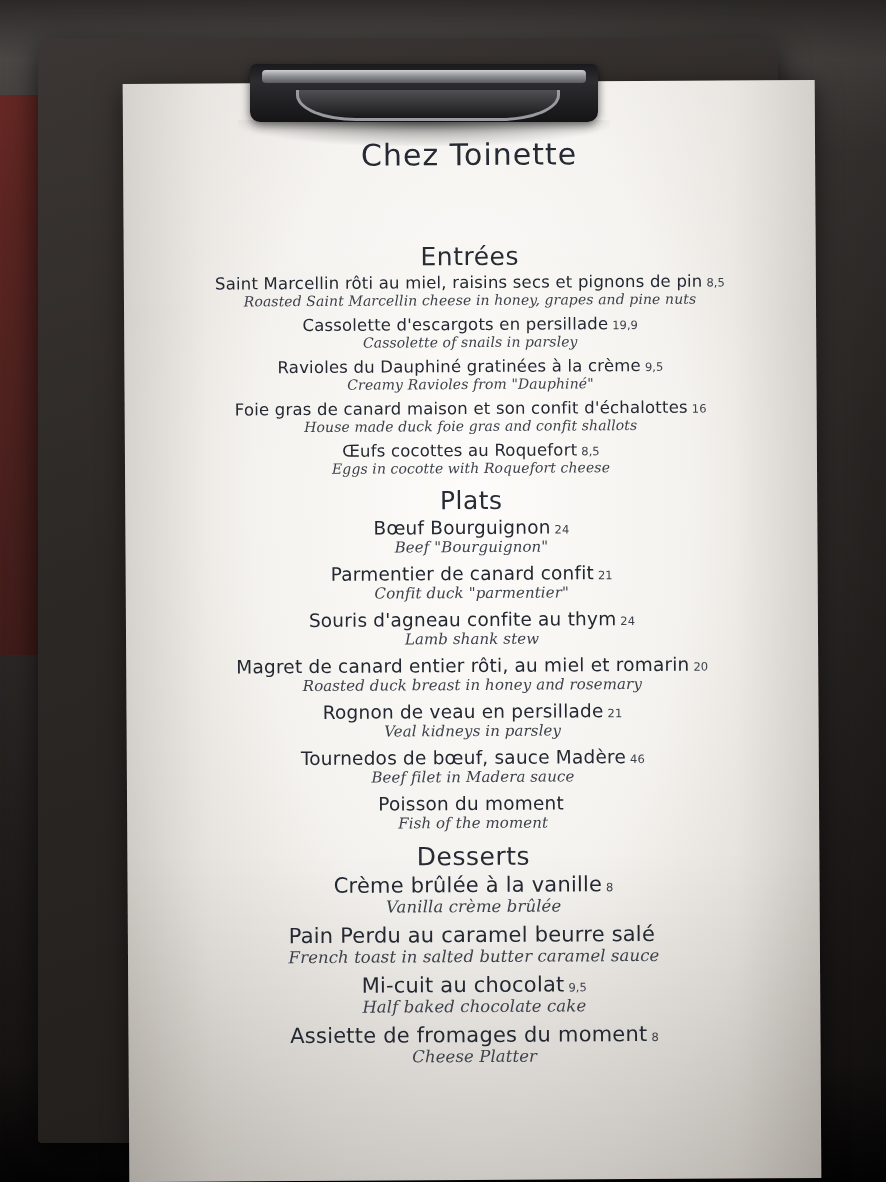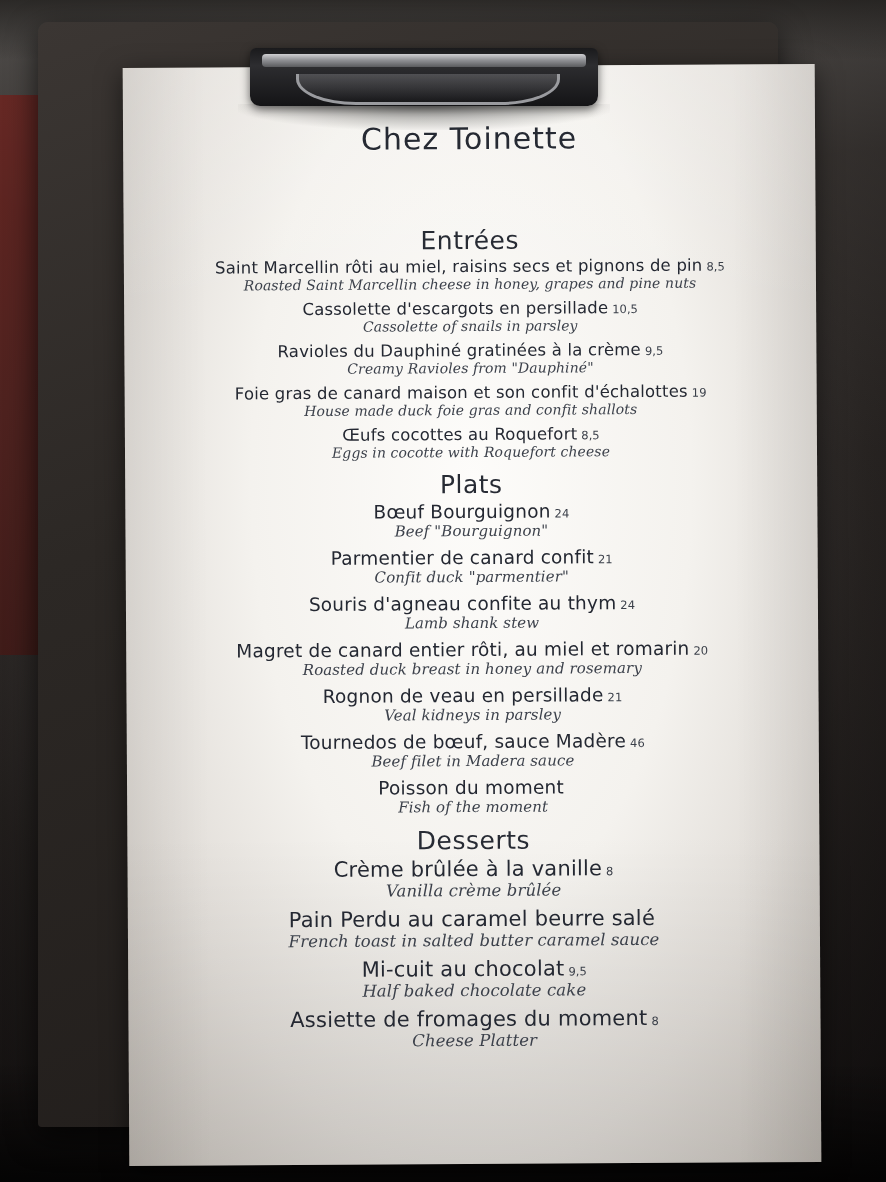--- a/index.html
+++ b/index.html
@@ -39,21 +39,21 @@
   .bg-top-shade {
     position: absolute;
     left: 0; right: 0; top: 0; height: 60px;
     background: linear-gradient(to bottom, rgba(30,28,26,0.75) 0%, rgba(0,0,0,0) 100%);
   }
 
   
   .clipboard {
     position: absolute;
     left: 38px;
-    top: 22px;
+    top: 38px;
     width: 740px;
     height: 1105px;
     background: linear-gradient(160deg, #3b3633 0%, #2c2825 40%, #201c1a 100%);
     border-radius: 10px 10px 4px 4px;
     box-shadow: 0 10px 30px rgba(0,0,0,0.7);
   }
 
   
   .paper {
     position: absolute;
@@ -227,29 +227,29 @@
         <div class="menu-body">
 
           <div class="section" id="sec-entrees">
             <div class="section-title">Entrées</div>
 
             <div class="dish">
               <span class="fr">Saint Marcellin rôti au miel, raisins secs et pignons de pin</span><span class="price">8,5</span>
               <div class="en">Roasted Saint Marcellin cheese in honey, grapes and pine nuts</div>
             </div>
             <div class="dish">
-              <span class="fr">Cassolette d'escargots en persillade</span><span class="price">10,5</span>
+              <span class="fr">Cassolette d'escargots en persillade</span><span class="price">19,9</span>
               <div class="en">Cassolette of snails in parsley</div>
             </div>
             <div class="dish">
               <span class="fr">Ravioles du Dauphiné gratinées à la crème</span><span class="price">9,5</span>
               <div class="en">Creamy Ravioles from "Dauphiné"</div>
             </div>
             <div class="dish">
-              <span class="fr">Foie gras de canard maison et son confit d'échalottes</span><span class="price">19</span>
+              <span class="fr">Foie gras de canard maison et son confit d'échalottes</span><span class="price">16</span>
               <div class="en">House made duck foie gras and confit shallots</div>
             </div>
             <div class="dish">
               <span class="fr">Œufs cocottes au Roquefort</span><span class="price">8,5</span>
               <div class="en">Eggs in cocotte with Roquefort cheese</div>
             </div>
           </div>
 
           <div class="section" id="sec-plats">
             <div class="section-title">Plats</div>

